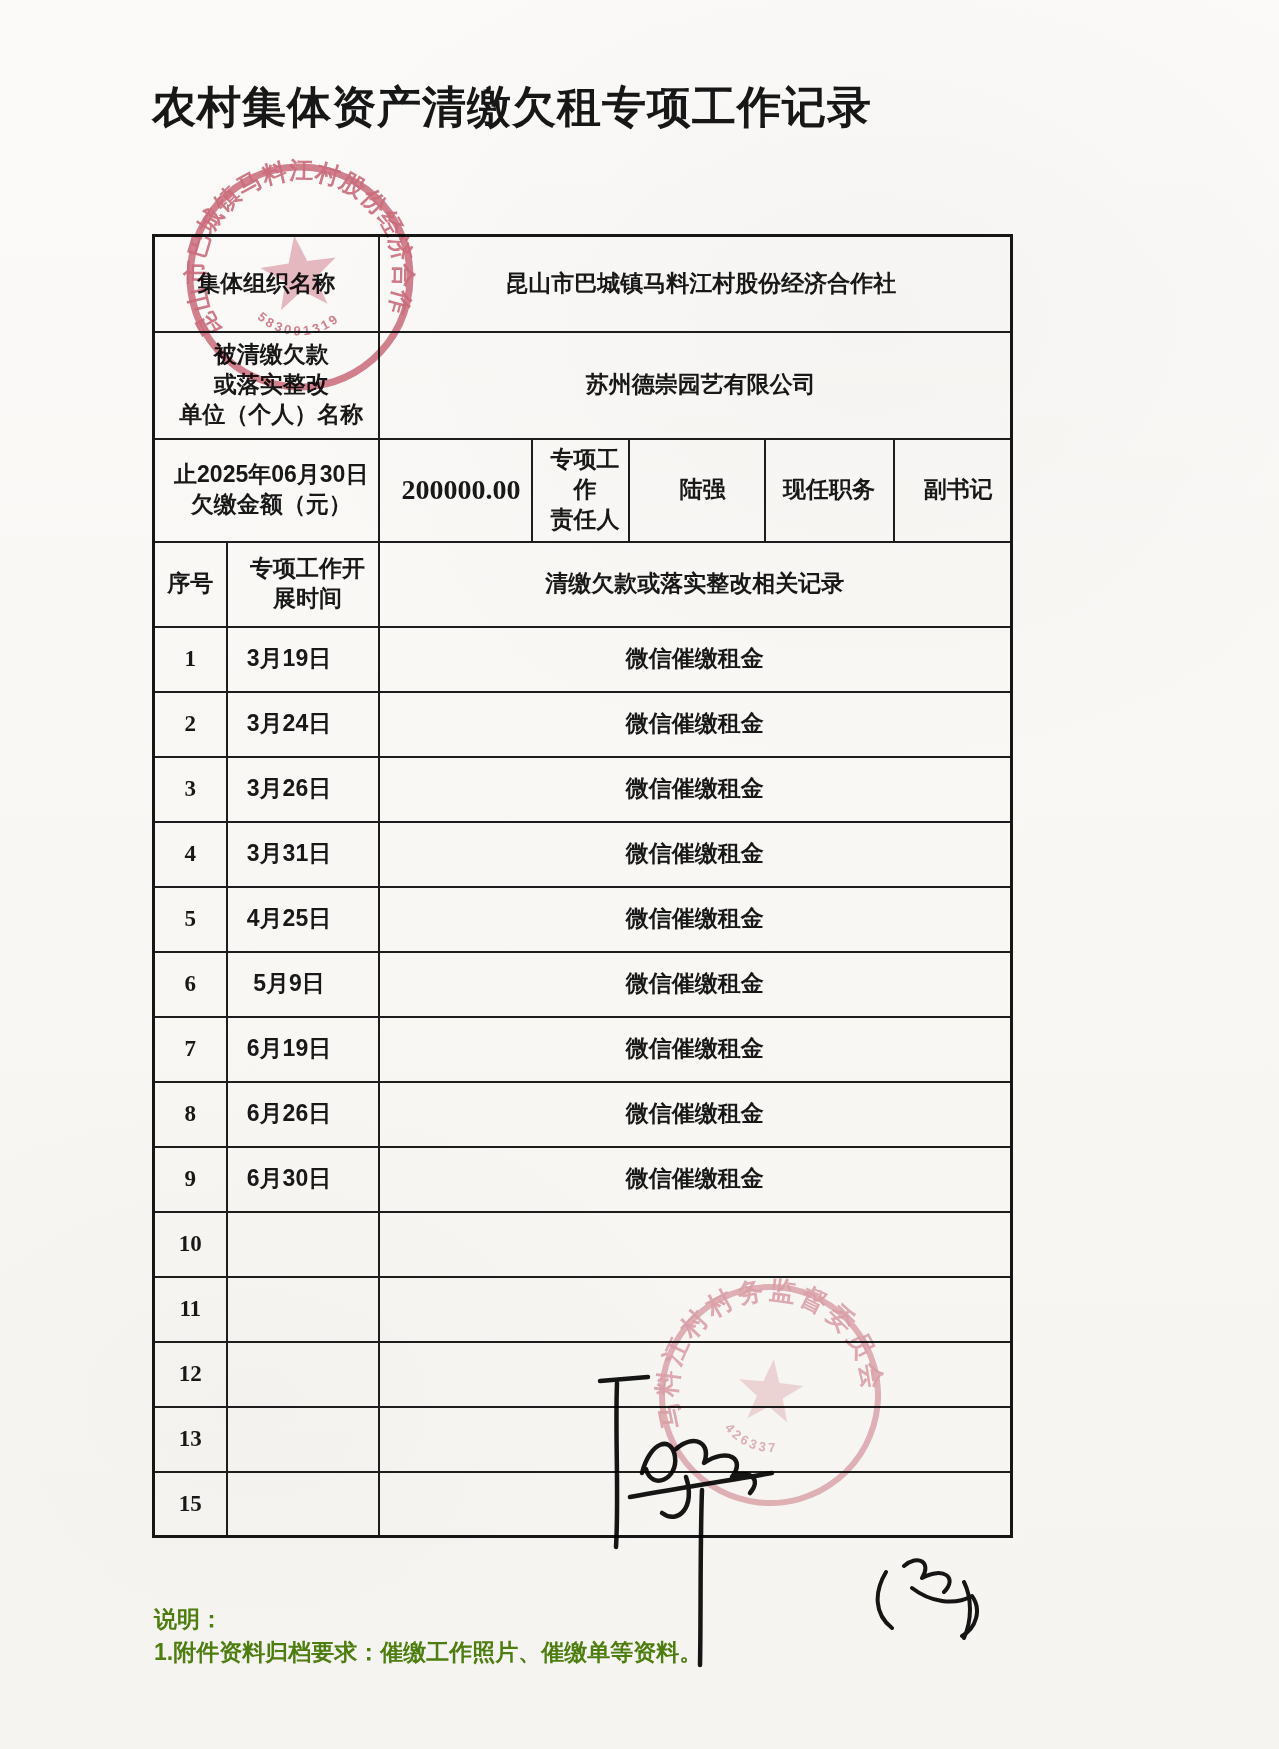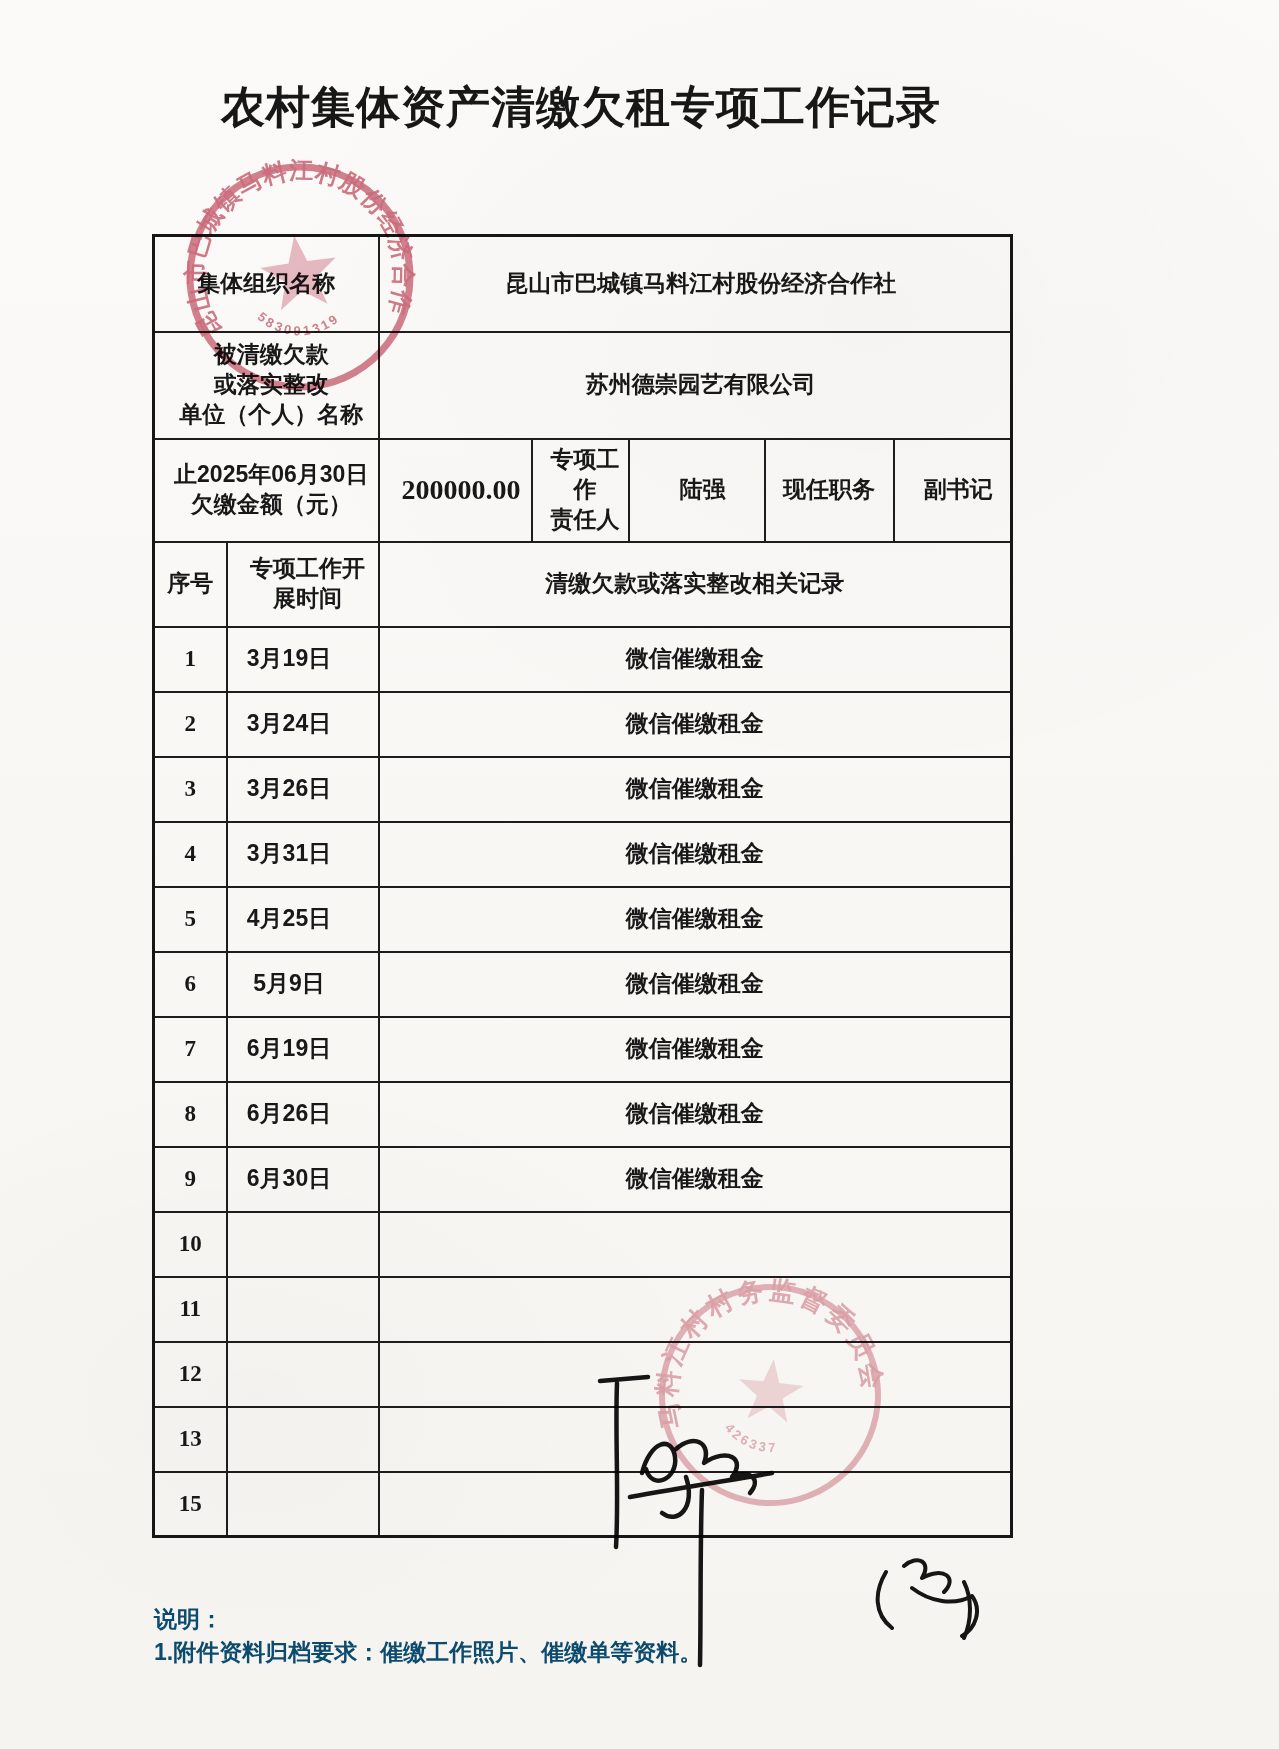--- a/index.html
+++ b/index.html
@@ -9,21 +9,21 @@
     color:#1a1a1a;
     background:
       radial-gradient(900px 700px at 68% 18%, rgba(0,0,0,0.02), transparent 70%),
       radial-gradient(700px 500px at 20% 80%, rgba(0,0,0,0.015), transparent 70%),
       linear-gradient(180deg,#fbfaf8 0%,#f8f7f4 55%,#f5f4f0 100%);
     position:relative;
     overflow:hidden;
   }
   .page-title{
     position:absolute; left:152px; top:78px; width:858px;
-    text-align:center;
+    text-align:left;
     font-family:"Liberation Serif", serif;
     font-weight:bold; font-size:44px; letter-spacing:1px; color:#171717;
   }
   table.form{
     position:absolute; left:152px; top:234px;
     width:858px; border-collapse:collapse; table-layout:fixed;
     font-weight:bold; font-size:23px; color:#181818;
   }
   table.form td{
     border:2.5px solid #1d1d1d;
@@ -36,21 +36,21 @@
   .num{ font-family:"Liberation Serif", serif; }
   .amount{ font-size:28px; }
   .lbl-line{ display:block;margin-left:10px; }
   tr.r-a td{ height:96px; }
   tr.r-b td{ height:107px; }
   tr.r-c td{ height:103px; }
   tr.r-d td{ height:85px; }
   tr.r-data td{ height:65px; }
   .notes{
     position:absolute; left:154px; top:1603px; width:760px;
-    font-weight:bold; font-size:23px; line-height:1.42; color:#0c4a6e;
+    font-weight:bold; font-size:23px; line-height:1.42; color:#4d7c0f;
   }
   .stamp{
     position:absolute; mix-blend-mode:multiply; pointer-events:none;
   }
   .stamp svg{ display:block; }
   .sig{ position:absolute; mix-blend-mode:multiply; pointer-events:none; }
 </style>
 </head>
 <body>
 

